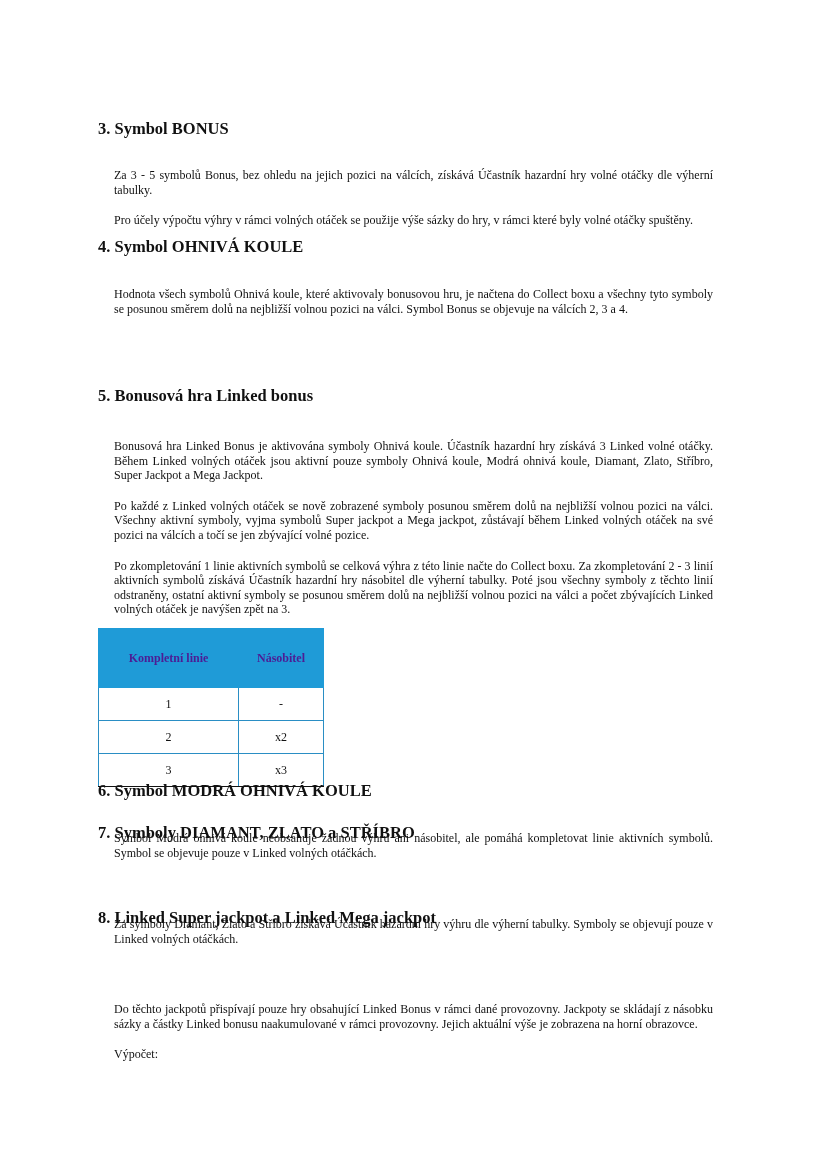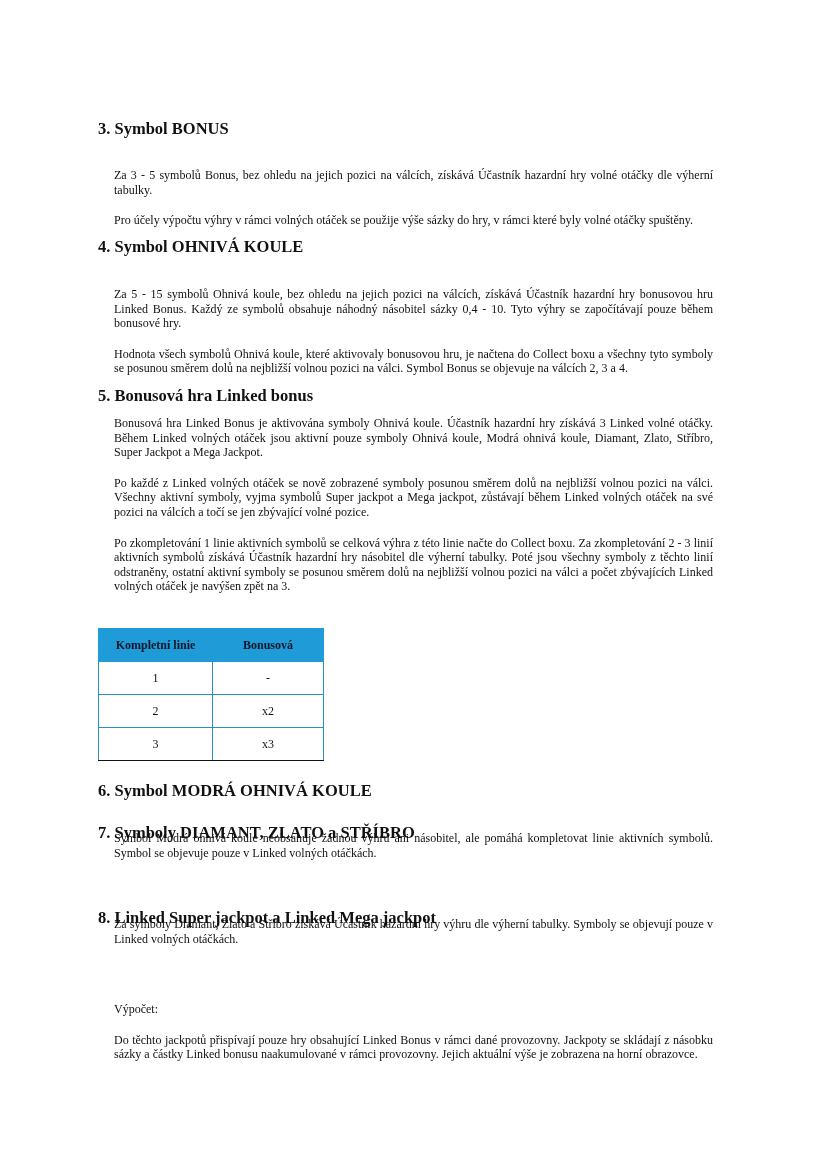--- a/index.html
+++ b/index.html
@@ -6,55 +6,54 @@
   body { width: 827px; height: 1169px; position: relative; overflow: hidden;
          font-family: "Liberation Serif", "DejaVu Serif", serif; color: #111; }
   .page { position: absolute; left: 98px; top: 0; width: 631px; }
   h2 { font-family: "Liberation Serif", serif; font-weight: bold; font-size: 16.5px;
        margin: 0; position: absolute; left: 0; white-space: nowrap; }
   .para { position: absolute; left: 0; width: 631px; font-size: 12px; line-height: 14.6px;
           text-align: justify; }
   .para p { margin: 16px; }
   table.mult { position: absolute; left: 0; top: 628px; border-collapse: collapse;
                width: 226px; font-size: 12px; }
-  table.mult th { background: #1f9bd7; color: #0f172a; font-weight: bold; height: 32px;
-                  padding: 0; text-align: center; border: 1px solid #1f9bd7; }
+  table.mult th { background: #1f9bd7; color: #4c1d95; font-weight: bold; height: 32px;
+                  padding: 13px; text-align: center; border: 1px solid #1f9bd7; }
   table.mult td { height: 32px; text-align: center; padding: 0; border: 1px solid #2a8ec4; }
   table.mult tr:last-child td { border-bottom: 1.5px solid #111; }
   table.mult th:first-child, table.mult td:first-child { width: 113px; }
 </style>
 </head>
 <body>
 
 <div class="page">
 
   <h2 style="top:119px">3. Symbol BONUS</h2>
   <div class="para" style="top:152px">
     <p>Za 3 - 5 symbolů Bonus, bez ohledu na jejich pozici na válcích, získává Účastník hazardní hry volné otáčky dle výherní tabulky.</p>
     <p>Pro účely výpočtu výhry v rámci volných otáček se použije výše sázky do hry, v rámci které byly volné otáčky spuštěny.</p>
   </div>
 
   <h2 style="top:237px">4. Symbol OHNIVÁ KOULE</h2>
   <div class="para" style="top:271px">
-    <p>Za 5 - 15 symbolů Ohnivá koule, bez ohledu na jejich pozici na válcích, získává Účastník hazardní hry bonusovou hru Linked Bonus. Každý ze symbolů obsahuje náhodný násobitel sázky 0,4 - 10. Tyto výhry se započítávají pouze během bonusové hry.</p>
     <p>Hodnota všech symbolů Ohnivá koule, které aktivovaly bonusovou hru, je načtena do Collect boxu a všechny tyto symboly se posunou směrem dolů na nejbližší volnou pozici na válci. Symbol Bonus se objevuje na válcích 2, 3 a 4.</p>
   </div>
 
   <h2 style="top:386px">5. Bonusová hra Linked bonus</h2>
-  <div class="para" style="top:400px">
+  <div class="para" style="top:423px">
     <p>Bonusová hra Linked Bonus je aktivována symboly Ohnivá koule. Účastník hazardní hry získává 3 Linked volné otáčky. Během Linked volných otáček jsou aktivní pouze symboly Ohnivá koule, Modrá ohnivá koule, Diamant, Zlato, Stříbro, Super Jackpot a Mega Jackpot.</p>
     <p>Po každé z Linked volných otáček se nově zobrazené symboly posunou směrem dolů na nejbližší volnou pozici na válci. Všechny aktivní symboly, vyjma symbolů Super jackpot a Mega jackpot, zůstávají během Linked volných otáček na své pozici na válcích a točí se jen zbývající volné pozice.</p>
     <p>Po zkompletování 1 linie aktivních symbolů se celková výhra z této linie načte do Collect boxu. Za zkompletování 2 - 3 linií aktivních symbolů získává Účastník hazardní hry násobitel dle výherní tabulky. Poté jsou všechny symboly z těchto linií odstraněny, ostatní aktivní symboly se posunou směrem dolů na nejbližší volnou pozici na válci a počet zbývajících Linked volných otáček je navýšen zpět na 3.</p>
   </div>
 
   <table class="mult">
     <thead>
       <tr>
         <th>Kompletní linie</th>
-        <th>Bonusová</th>
+        <th>Násobitel</th>
       </tr>
     </thead>
     <tbody>
       <tr>
         <td>1</td>
         <td>-</td>
       </tr>
       <tr>
         <td>2</td>
         <td>x2</td>
@@ -71,17 +70,17 @@
     <p>Symbol Modrá ohnivá koule neobsahuje žádnou výhru ani násobitel, ale pomáhá kompletovat linie aktivních symbolů. Symbol se objevuje pouze v Linked volných otáčkách.</p>
   </div>
 
   <h2 style="top:823px">7. Symboly DIAMANT, ZLATO a STŘÍBRO</h2>
   <div class="para" style="top:901px">
     <p>Za symboly Diamant, Zlato a Stříbro získává Účastník hazardní hry výhru dle výherní tabulky. Symboly se objevují pouze v Linked volných otáčkách.</p>
   </div>
 
   <h2 style="top:908px">8. Linked Super jackpot a Linked Mega jackpot</h2>
   <div class="para" style="top:986px">
+    <p>Do těchto jackpotů přispívají pouze hry obsahující Linked Bonus v rámci dané provozovny. Jackpoty se skládají z násobku sázky a částky Linked bonusu naakumulované v rámci provozovny. Jejich aktuální výše je zobrazena na horní obrazovce.</p>
     <p>Výpočet:</p>
-    <p>Do těchto jackpotů přispívají pouze hry obsahující Linked Bonus v rámci dané provozovny. Jackpoty se skládají z násobku sázky a částky Linked bonusu naakumulované v rámci provozovny. Jejich aktuální výše je zobrazena na horní obrazovce.</p>
   </div>
 
 </div>
 
 </body></html>

